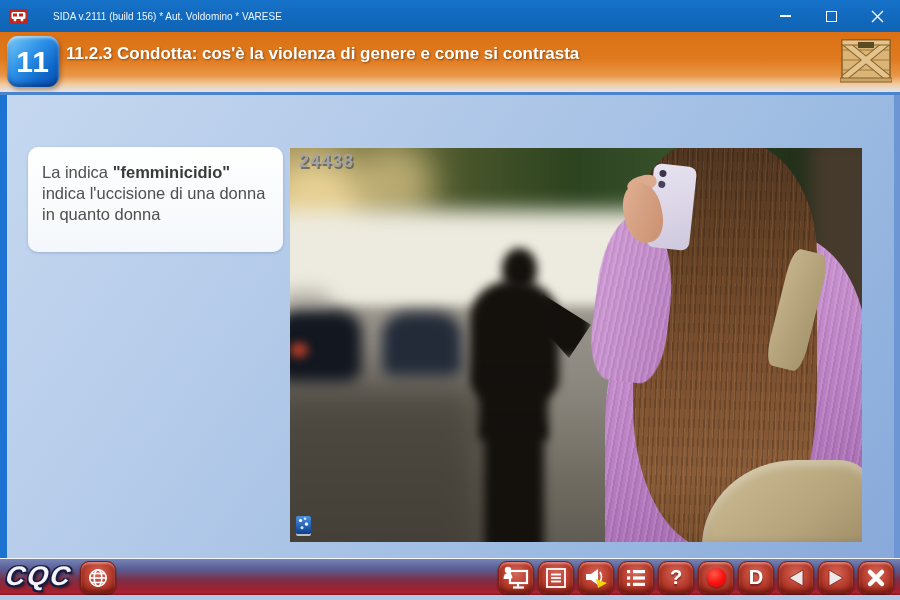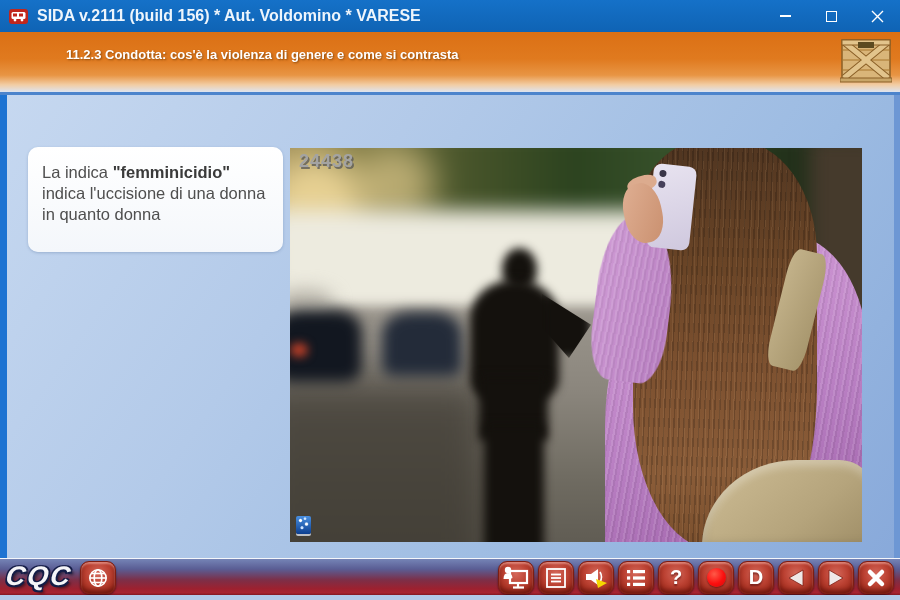--- a/index.html
+++ b/index.html
@@ -3,34 +3,34 @@
 <meta charset="utf-8">
 <style>
   * { margin:0; padding:0; box-sizing:border-box; }
   html,body { width:900px; height:600px; font-family:"Liberation Sans", sans-serif; }
   #app { position:relative; width:900px; height:600px; overflow:hidden; background:#aac3e6; }
 
   
   .titlebar { position:absolute; left:0; top:0; width:900px; height:32px; background:linear-gradient(180deg,#1571c8,#0f63b4); display:flex; align-items:center; }
   .tb-appicon { width:19px; height:15px; margin-left:9px; background:#c0271d; border-radius:3px; position:relative; flex:0 0 auto; }
   .tb-appicon svg { position:absolute; left:2px; top:2px; }
-  .tb-title { color:#eef5fc; font-size:16px; margin-left:9px; flex:1 1 auto; white-space:nowrap; overflow:hidden;font-weight:bold; }
+  .tb-title { color:#eef5fc; font-size:10px; margin-left:25px; flex:1 1 auto; white-space:nowrap; overflow:hidden; }
   .tb-btn { width:46px; height:32px; display:flex; align-items:center; justify-content:center; flex:0 0 auto; }
   .tb-min-glyph { width:11px; height:2px; background:#fff; }
   .tb-max-glyph { width:11px; height:11px; border:1.5px solid #fff; }
 
   
   .header { position:absolute; left:0; top:32px; width:900px; height:60px;
     background:linear-gradient(180deg,#db7014 0%, #e07a1f 45%, #e89544 72%, #f2cda4 88%, #dde4f0 100%); }
   .chapter-badge { position:absolute; left:7px; top:4px; width:52px; height:51px; border-radius:11px;
     background:linear-gradient(135deg,#7ecdf8 0%, #2f93e8 40%, #0d66c8 75%, #0a4fae 100%);
     box-shadow:inset 0 2px 3px rgba(255,255,255,.55), inset 0 -3px 5px rgba(0,20,80,.45), 2px 3px 4px rgba(60,30,0,.35);
     color:#fff; font-size:30px; font-weight:bold; display:flex; align-items:center; justify-content:center; letter-spacing:1px; }
   .header-title { position:absolute; left:66px; top:0; height:44px; display:flex; align-items:center;
-    color:#fff; font-size:13px; font-weight:bold; text-shadow:1px 1px 2px rgba(100,50,0,.65); }
+    color:#fff; font-size:17px; font-weight:bold; text-shadow:1px 1px 2px rgba(100,50,0,.65); }
   .crate { position:absolute; right:8px; top:6px; }
   .header-divider { position:absolute; left:0; top:92px; width:900px; height:3px; background:#4c84cc; }
 
   
   .content { position:absolute; left:0; top:95px; width:900px; height:463px;
     background:linear-gradient(125deg,#c6d8f0 0%, #b3cae9 35%, #9cbbe2 70%, #88a9da 100%); }
   .edge-left { position:absolute; left:0; top:0; width:7px; height:463px; background:#1d73d2; }
   .edge-right { position:absolute; right:0; top:0; width:6px; height:463px; background:#6d97d4; }
 
   .subtitle-card { position:absolute; left:28px; top:8px; width:842px; height:32px; border-radius:8px;
@@ -140,20 +140,21 @@
         <div class="tb-max-glyph"></div>
       </div>
     <div class="tb-btn">
       <svg width="13" height="13" viewBox="0 0 13 13">
           <path d="M1 1 L12 12 M12 1 L1 12" stroke="#fff" stroke-width="1.4"></path>
         </svg>
     </div>
   </div>
 
   <div class="header">
+    <div class="chapter-badge">11</div>
     <div class="header-title">11.2.3 Condotta: cos'è la violenza di genere e come si contrasta</div>
     <div class="crate">
       <svg width="52" height="46" viewBox="0 0 52 46">
         <rect x="2" y="2" width="48" height="40" fill="#d9b579" stroke="#8a5f26" stroke-width="1.5"></rect>
         <line x1="2" y1="12" x2="50" y2="12" stroke="#a8762f" stroke-width="1"></line>
         <line x1="2" y1="22" x2="50" y2="22" stroke="#a8762f" stroke-width="1"></line>
         <line x1="2" y1="32" x2="50" y2="32" stroke="#a8762f" stroke-width="1"></line>
         <path d="M4 4 L48 40 M48 4 L4 40" stroke="#8a5f26" stroke-width="7"></path>
         <path d="M4 4 L48 40 M48 4 L4 40" stroke="#e2c48c" stroke-width="5"></path>
         <rect x="2" y="2" width="48" height="5" fill="#e2c48c" stroke="#8a5f26" stroke-width="1"></rect>

